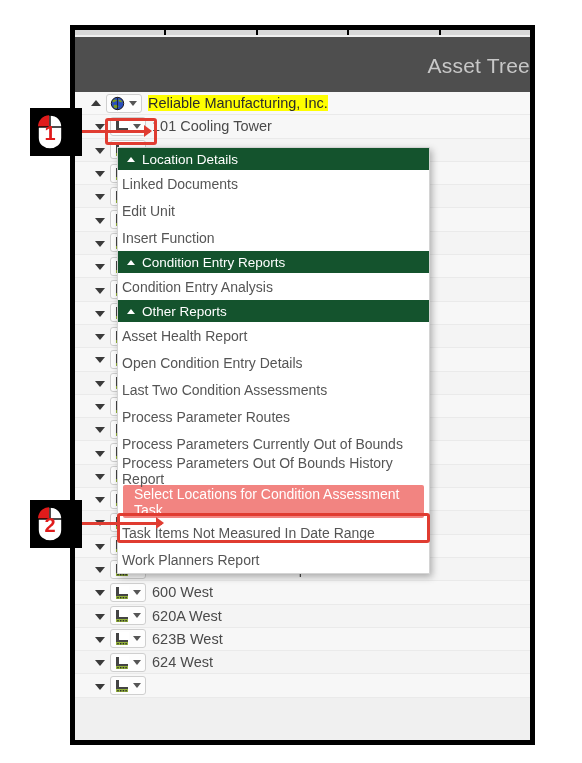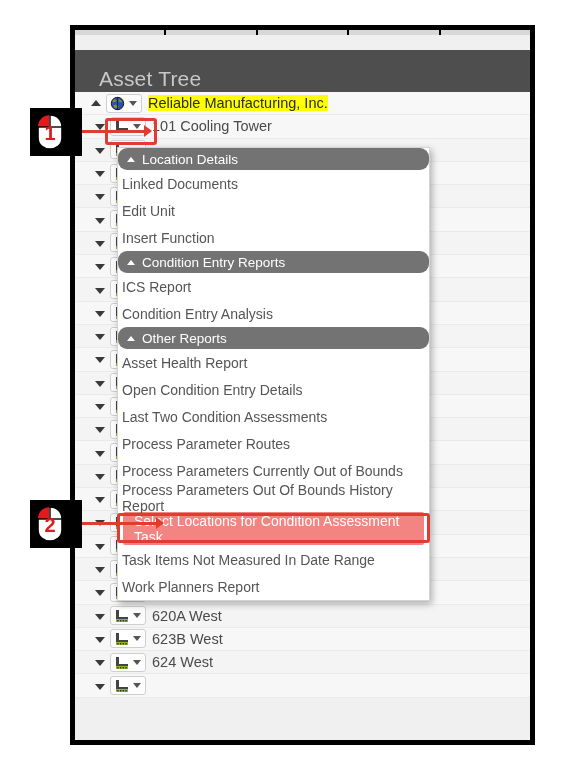--- a/index.html
+++ b/index.html
@@ -47,28 +47,29 @@
   #top-strip .seg {
     height: 100%;
     border-right: 2px solid #000;
     flex: 1;
   }
   #top-strip .seg:last-child { border-right: none; }
 
   
   #panel-header {
     position: absolute;
-    left: 0; top: 20px;
+    left: 0; top: 7px;
     width: 455px;
     height: 57px;
     background: #4e4e4e;
     box-sizing: border-box;
     padding-left: 24px;
     display: flex;
     align-items: center;
+    justify-content: flex-end;
   }
   #panel-title {
     color: #c8c8c8;
     font-size: 21px;
     letter-spacing: .2px;
   }
 
   
   #tree {
     position: absolute;
@@ -167,29 +168,28 @@
     left: 117px;
     top: 147px;
     width: 313px;
     background: #ffffff;
     border: 1px solid #d4d4d4;
     box-shadow: 2px 3px 7px rgba(0,0,0,.30);
     z-index: 30;
     box-sizing: border-box;
   }
   .menu-group-header {
-    background: #737373;
+    background: #14532d;
     color: #ffffff;
     font-size: 13.5px;
     height: 22px;
     display: flex;
     align-items: center;
     padding-left: 9px;
     box-sizing: border-box;
-    border-radius: 9px;
   }
   .grp-caret {
     width: 0; height: 0;
     border-left: 4px solid transparent;
     border-right: 4px solid transparent;
     border-bottom: 5px solid #ffffff;
     margin-right: 7px;
   }
   .menu-item {
     height: 27px;
@@ -712,21 +712,20 @@
       <span class="grp-caret"></span>
       <span>Location Details</span>
     </div>
     <div class="menu-item">Linked Documents</div>
     <div class="menu-item">Edit Unit</div>
     <div class="menu-item">Insert Function</div>
     <div class="menu-group-header">
       <span class="grp-caret"></span>
       <span>Condition Entry Reports</span>
     </div>
-    <div class="menu-item">ICS Report</div>
     <div class="menu-item">Condition Entry Analysis</div>
     <div class="menu-group-header">
       <span class="grp-caret"></span>
       <span>Other Reports</span>
     </div>
     <div class="menu-item">Asset Health Report</div>
     <div class="menu-item">Open Condition Entry Details</div>
     <div class="menu-item">Last Two Condition Assessments</div>
     <div class="menu-item">Process Parameter Routes</div>
     <div class="menu-item">Process Parameters Currently Out of Bounds</div>

